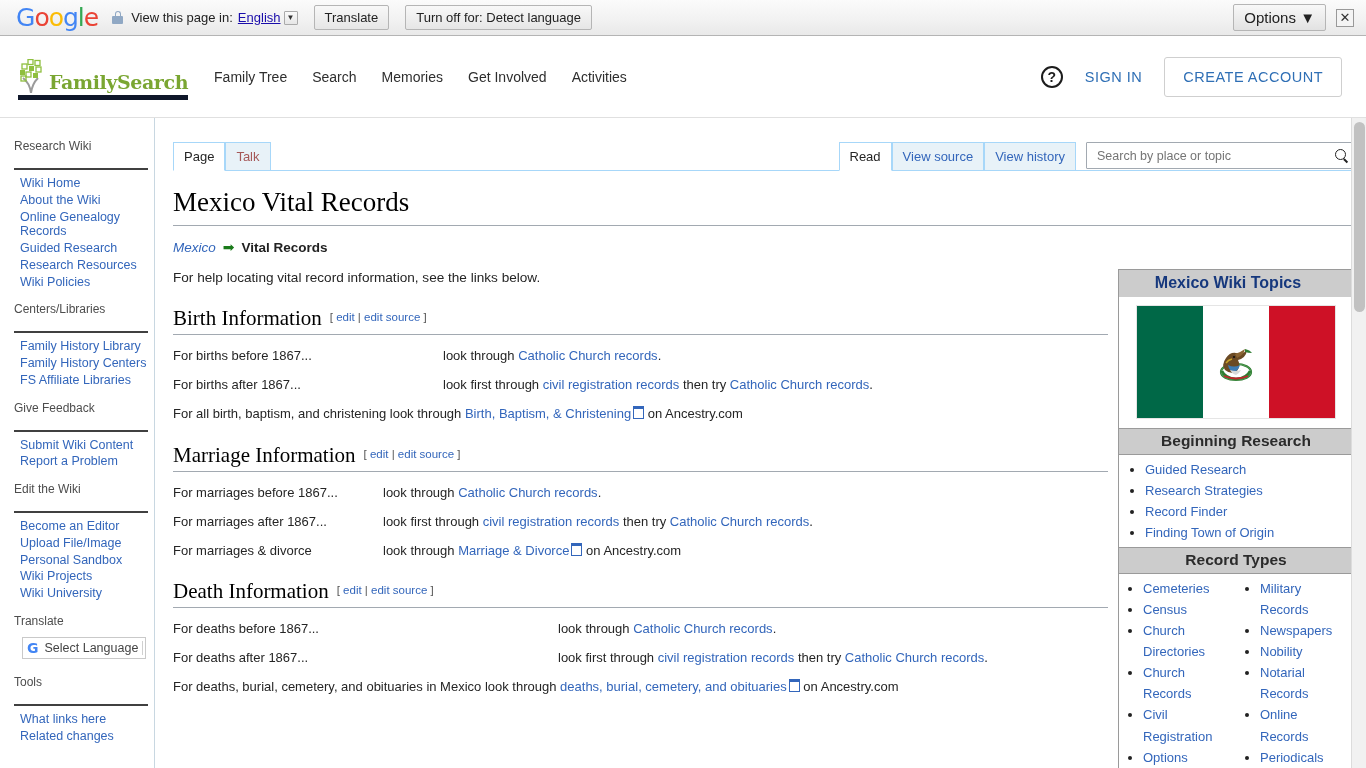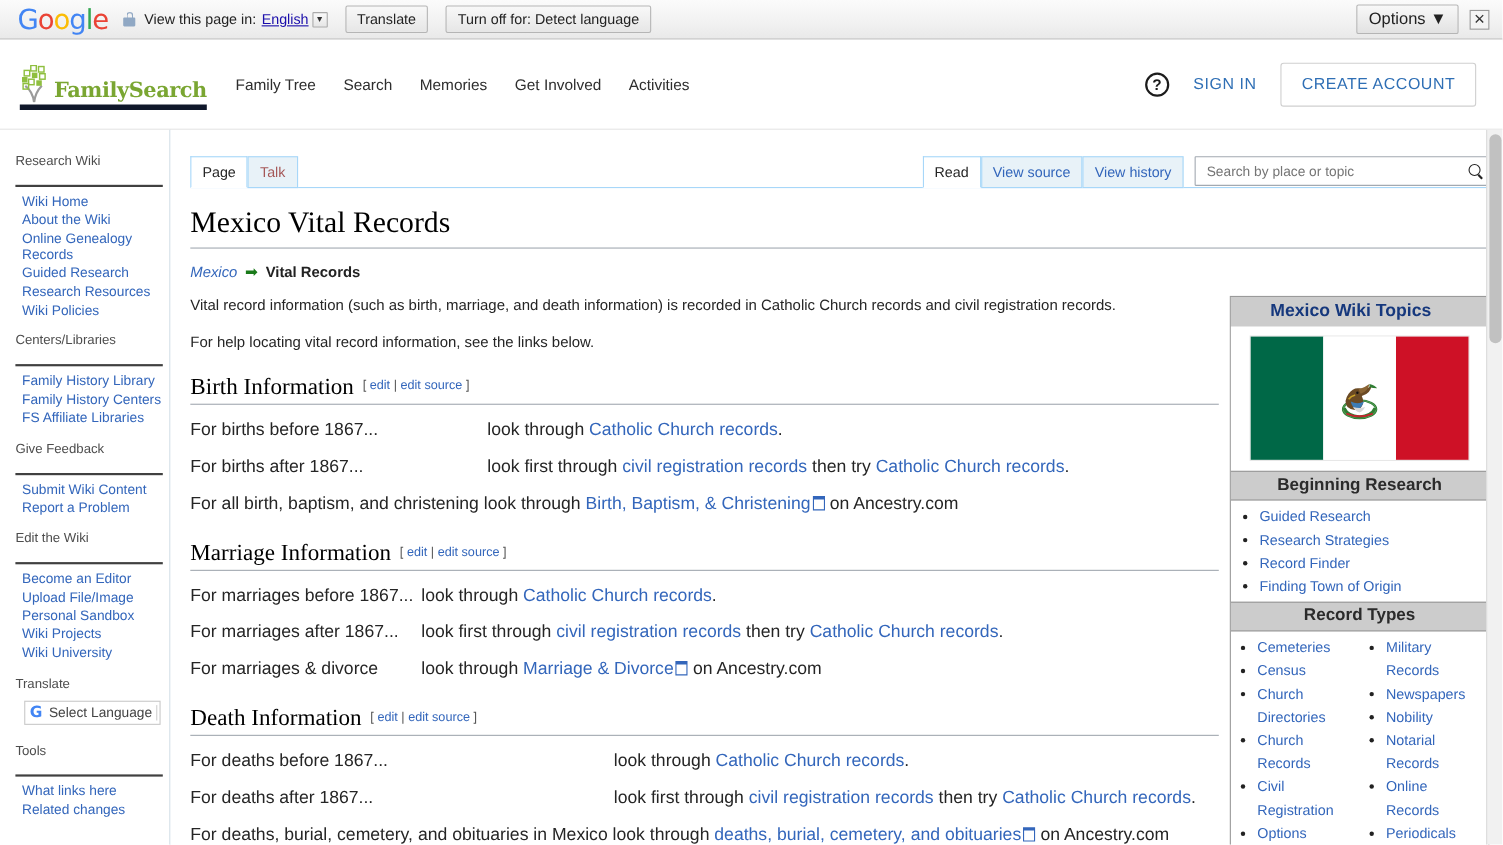--- a/index.html
+++ b/index.html
@@ -398,21 +398,21 @@
     font-family: "Liberation Sans", sans-serif;
     font-size: 11.5px;
     color: #545454;
     margin-left: 8px;
     vertical-align: 4px;
     white-space: nowrap;
   }
   .editsection a { color: #3366bb; text-decoration: none; cursor: pointer; }
   .sec-body { margin-top: 11px; }
   .row-line {
-    font-size: 16px;
+    font-size: 13px;
     line-height: 1.55;
     margin-bottom: 9px;
     white-space: nowrap;
   }
   .row-line .lbl { display: inline-block; }
   a.wl { color: #3366bb; text-decoration: none; cursor: pointer; }
   .ext::after {
     content: "";
     display: inline-block;
     width: 9px; height: 9px;
@@ -631,21 +631,20 @@
     </div>
 
     <div id="article">
       <h1 id="first-heading">Mexico Vital Records</h1>
 
       <div id="bodycontent">
         <div class="breadcrumb">
           <span class="crumb-link">Mexico</span><span class="arrow">➡</span><span class="crumb-cur">Vital Records</span>
         </div>
 
-        <p class="para">Vital record information (such as birth, marriage, and death information) is recorded in Catholic Church records and civil registration records.</p>
         <p class="para">For help locating vital record information, see the links below.</p>
 
         <div id="sections">
             <h2 class="sec"><span>Birth Information</span><span class="editsection"><span>[ </span><a>edit</a><span> | </span><a>edit source</a><span> ]</span></span></h2>
             <div class="sec-body">
               <div class="row-line"><span class="lbl" style="width: 270px;">For births before 1867...</span><span>look through </span><a class="wl">Catholic Church records</a><span>.</span></div>
               <div class="row-line"><span class="lbl" style="width: 270px;">For births after 1867...</span><span>look first through </span><a class="wl">civil registration records</a><span> then try </span><a class="wl">Catholic Church records</a><span>.</span></div>
               <div class="row-line"><span>For all birth, baptism, and christening look through </span><a class="wl ext">Birth, Baptism, &amp; Christening</a><span> on Ancestry.com</span></div>
             </div>
             <h2 class="sec"><span>Marriage Information</span><span class="editsection"><span>[ </span><a>edit</a><span> | </span><a>edit source</a><span> ]</span></span></h2>

